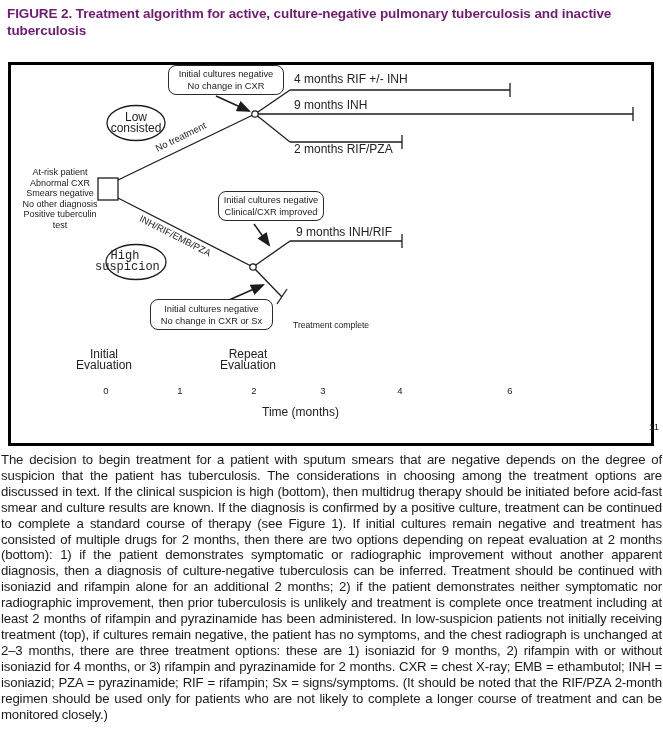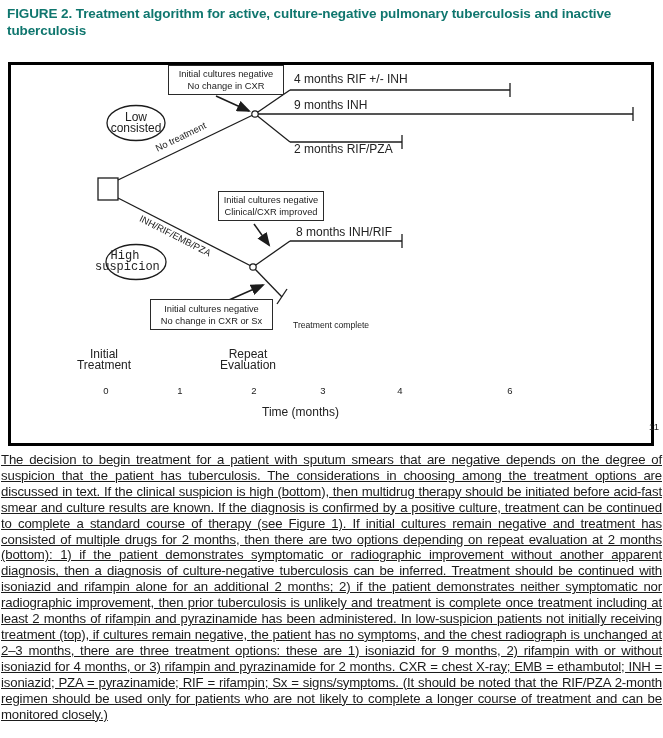--- a/index.html
+++ b/index.html
@@ -1,35 +1,35 @@
 <!DOCTYPE html>
 <html><head>
 <meta charset="utf-8">
 <style>
   html,body{margin:0;padding:0;background:#fff;}
   .page{position:relative;width:663px;height:738px;background:#fff;overflow:hidden;
         font-family:"Liberation Sans",sans-serif;color:#1b1b1b;}
   .fig-title{position:absolute;left:7px;top:5px;width:650px;
-        font-weight:bold;font-size:13.5px;line-height:17px;letter-spacing:-0.1px;color:#0f766e;}
+        font-weight:bold;font-size:13.5px;line-height:17px;letter-spacing:-0.1px;color:#701a75;}
   .frame{position:absolute;left:8px;top:62px;width:646px;height:384px;
         border:3px solid #000;box-sizing:border-box;background:#fff;}
   .frame svg{position:absolute;left:0;top:0;}
   .lbl{position:absolute;font-size:12px;line-height:10.6px;color:#222;white-space:nowrap;}
-  .pre{white-space:pre-line;text-align:center;}
+  .pre{white-space:pre-line;text-align:center;border-radius:8px;}
   .criteria{position:absolute;left:7px;top:102px;width:84px;text-align:center;
         font-size:9px;line-height:10.6px;color:#222;}
   .callout{position:absolute;border:1.5px solid #2a2a2a;background:#fff;box-sizing:border-box;
         font-size:9.3px;line-height:12px;text-align:center;color:#222;
         display:flex;align-items:center;justify-content:center;}
   .rot{transform-origin:center center;text-align:center;}
   .axis-num{position:absolute;top:320px;width:24px;text-align:center;
         font-size:9.5px;color:#222;}
   .caption{position:absolute;left:1px;top:452px;width:661px;
         font-size:13.2px;line-height:15.9px;letter-spacing:-0.15px;
-        text-align:justify;color:#1b1b1b;text-decoration:underline;}
+        text-align:justify;color:#1b1b1b;}
 </style>
 </head>
 <body>
 
 <div class="page">
 
   <div class="fig-title">FIGURE 2. Treatment algorithm for active, culture-negative pulmonary tuberculosis and inactive tuberculosis</div>
 
   <div class="frame">
 
@@ -77,44 +77,51 @@
       </g>
 
       <circle cx="244" cy="49" r="3.2" fill="#fff" stroke="#1c1c1c" stroke-width="1.2"></circle>
       <circle cx="242" cy="202" r="3.2" fill="#fff" stroke="#1c1c1c" stroke-width="1.2"></circle>
 
       <line x1="205" y1="31" x2="238" y2="46" stroke="#1c1c1c" stroke-width="1.5" marker-end="url(#ah)"></line>
       <line x1="243" y1="159" x2="258" y2="180" stroke="#1c1c1c" stroke-width="1.5" marker-end="url(#ah)"></line>
       <line x1="218" y1="235" x2="252" y2="220" stroke="#1c1c1c" stroke-width="1.5" marker-end="url(#ah)"></line>
     </svg>
 
+    <div class="criteria">
+      <div>At-risk patient</div>
+      <div>Abnormal CXR</div>
+      <div>Smears negative</div>
+      <div>No other diagnosis</div>
+      <div>Positive tuberculin test</div>
+    </div>
 
     <div class="lbl pre" style="left:95px;top:47px;width:60px;">Low
 consisted</div>
     <div class="lbl pre" style="left:84px;top:186px;width:60px;font-family:Liberation Mono, monospace;">High
 suspicion</div>
 
     <div class="lbl rot" style="left:129px;top:67px;width:82px;font-size:9.5px;transform:rotate(-26deg);">No treatment</div>
     <div class="lbl rot" style="left:112px;top:166px;width:104px;font-size:9.5px;transform:rotate(27deg);">INH/RIF/EMB/PZA</div>
 
     <div class="callout pre" style="left:157px;top:0px;width:116px;height:30px;">Initial cultures negative
 No change in CXR</div>
     <div class="callout pre" style="left:207px;top:126px;width:106px;height:30px;">Initial cultures negative
 Clinical/CXR improved</div>
     <div class="callout pre" style="left:139px;top:234px;width:123px;height:31px;">Initial cultures negative
 No change in CXR or Sx</div>
 
     <div class="lbl" style="left:283px;top:9px;">4 months RIF +/- INH</div>
     <div class="lbl" style="left:283px;top:35px;">9 months INH</div>
     <div class="lbl" style="left:283px;top:63px;margin-top:16px;">2 months RIF/PZA</div>
-    <div class="lbl" style="left:285px;top:162px;">8 months INH/RIF</div>
+    <div class="lbl" style="left:285px;top:162px;">9 months INH/RIF</div>
     <div class="lbl" style="left:282px;top:231px;font-size:8.6px;margin-top:24px;">Treatment complete</div>
 
     <div class="lbl pre" style="left:58px;top:284px;width:70px;">Initial
-Treatment</div>
+Evaluation</div>
     <div class="lbl pre" style="left:202px;top:284px;width:70px;">Repeat
 Evaluation</div>
 
     <span class="axis-num" style="left:83px;">0</span>
     <span class="axis-num" style="left:157px;">1</span>
     <span class="axis-num" style="left:231px;">2</span>
     <span class="axis-num" style="left:300px;">3</span>
     <span class="axis-num" style="left:377px;">4</span>
     <span class="axis-num" style="left:487px;">6</span>
     <span class="axis-num" style="left:631px;margin-top:36px;">11</span>

